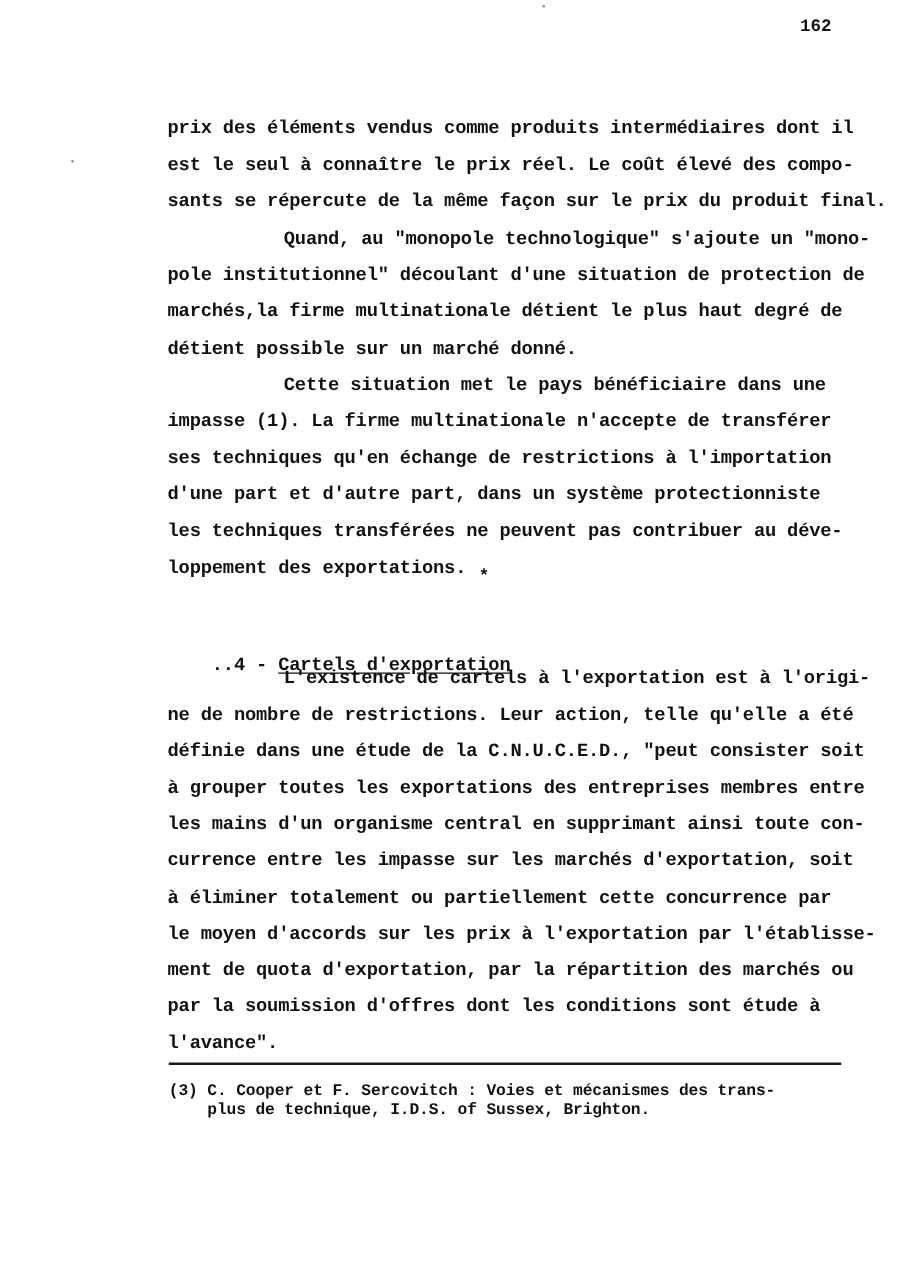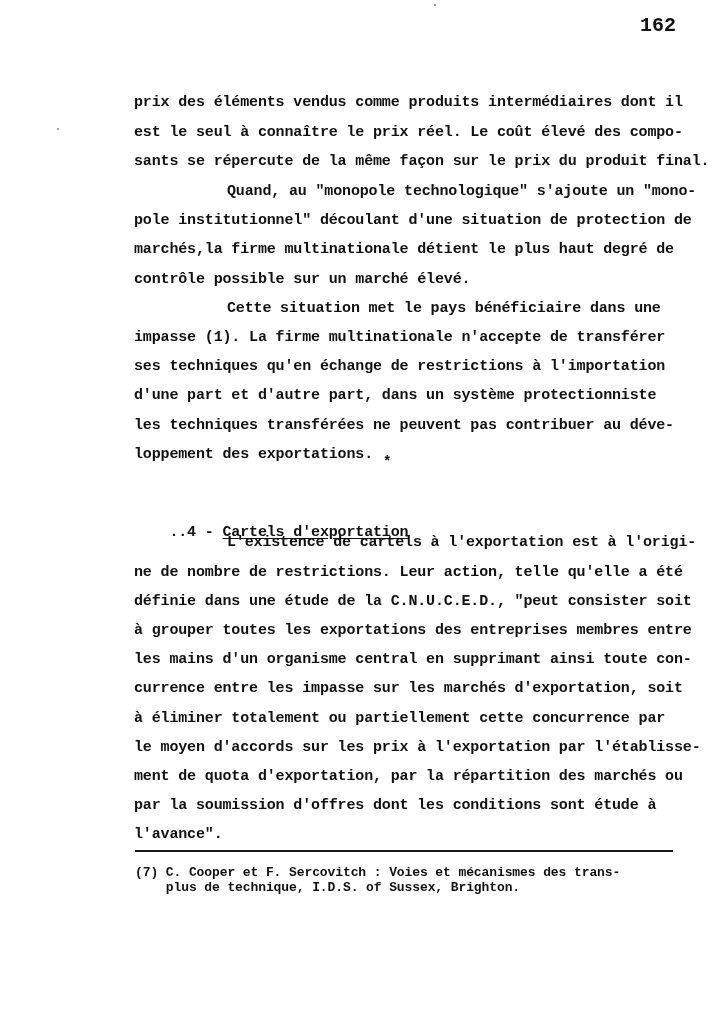--- a/index.html
+++ b/index.html
@@ -12,21 +12,21 @@
       height: 1024px;
       position: relative;
       overflow: hidden;
       font-family: "Liberation Mono", "DejaVu Sans Mono", monospace;
       color: #111111;
     }
     .page-number {
       position: absolute;
       top: 14px;
       left: 640px;
-      font-size: 20px;
+      font-size: 14px;
       font-weight: bold;
     }
     .line {
       position: absolute;
       left: 134px;
       white-space: pre;
       font-size: 15px;
       font-weight: bold;
       letter-spacing: -0.15px;
       line-height: 18px;
@@ -78,21 +78,21 @@
   <div>
     <div class="line" style="top:94px;">prix des éléments vendus comme produits intermédiaires dont il</div>
     <div class="line" style="top:124px;">est le seul à connaître le prix réel. Le coût élevé des compo-</div>
     <div class="line" style="top:153px;">sants se répercute de la même façon sur le prix du produit final.</div>
   </div>
 
   <div>
     <div class="line indent" style="top:183px;">Quand, au "monopole technologique" s'ajoute un "mono-</div>
     <div class="line" style="top:212px;">pole institutionnel" découlant d'une situation de protection de</div>
     <div class="line" style="top:241px;">marchés,la firme multinationale détient le plus haut degré de</div>
-    <div class="line" style="top:271px;">contrôle possible sur un marché élevé.</div>
+    <div class="line" style="top:271px;">détient possible sur un marché donné.</div>
   </div>
 
   <div>
     <div class="line indent" style="top:300px;">Cette situation met le pays bénéficiaire dans une</div>
     <div class="line" style="top:329px;">impasse (1). La firme multinationale n'accepte de transférer</div>
     <div class="line" style="top:358px;">ses techniques qu'en échange de restrictions à l'importation</div>
     <div class="line" style="top:387px;text-align:right;">d'une part et d'autre part, dans un système protectionniste</div>
     <div class="line" style="top:417px;">les techniques transférées ne peuvent pas contribuer au déve-</div>
     <div class="line" style="top:446px;">loppement des exportations.</div>
   </div>
@@ -113,19 +113,19 @@
     <div class="line" style="top:710px;">à éliminer totalement ou partiellement cette concurrence par</div>
     <div class="line" style="top:739px;text-align:center;">le moyen d'accords sur les prix à l'exportation par l'établisse-</div>
     <div class="line" style="top:768px;">ment de quota d'exportation, par la répartition des marchés ou</div>
     <div class="line" style="top:797px;">par la soumission d'offres dont les conditions sont étude à</div>
     <div class="line" style="top:826px;">l'avance".</div>
   </div>
 
   <div class="rule"></div>
 
   <div>
-    <div class="footnote" style="top:865px;">(7) C. Cooper et F. Sercovitch : Voies et mécanismes des trans-</div>
+    <div class="footnote" style="top:865px;">(3) C. Cooper et F. Sercovitch : Voies et mécanismes des trans-</div>
     <div class="footnote" style="top:880px;">    plus de technique, I.D.S. of Sussex, Brighton.</div>
   </div>
 
   <div class="speck" style="left:57px;top:128px;"></div>
   <div class="speck" style="left:434px;top:4px;"></div>
 </div>
 
 </body></html>

